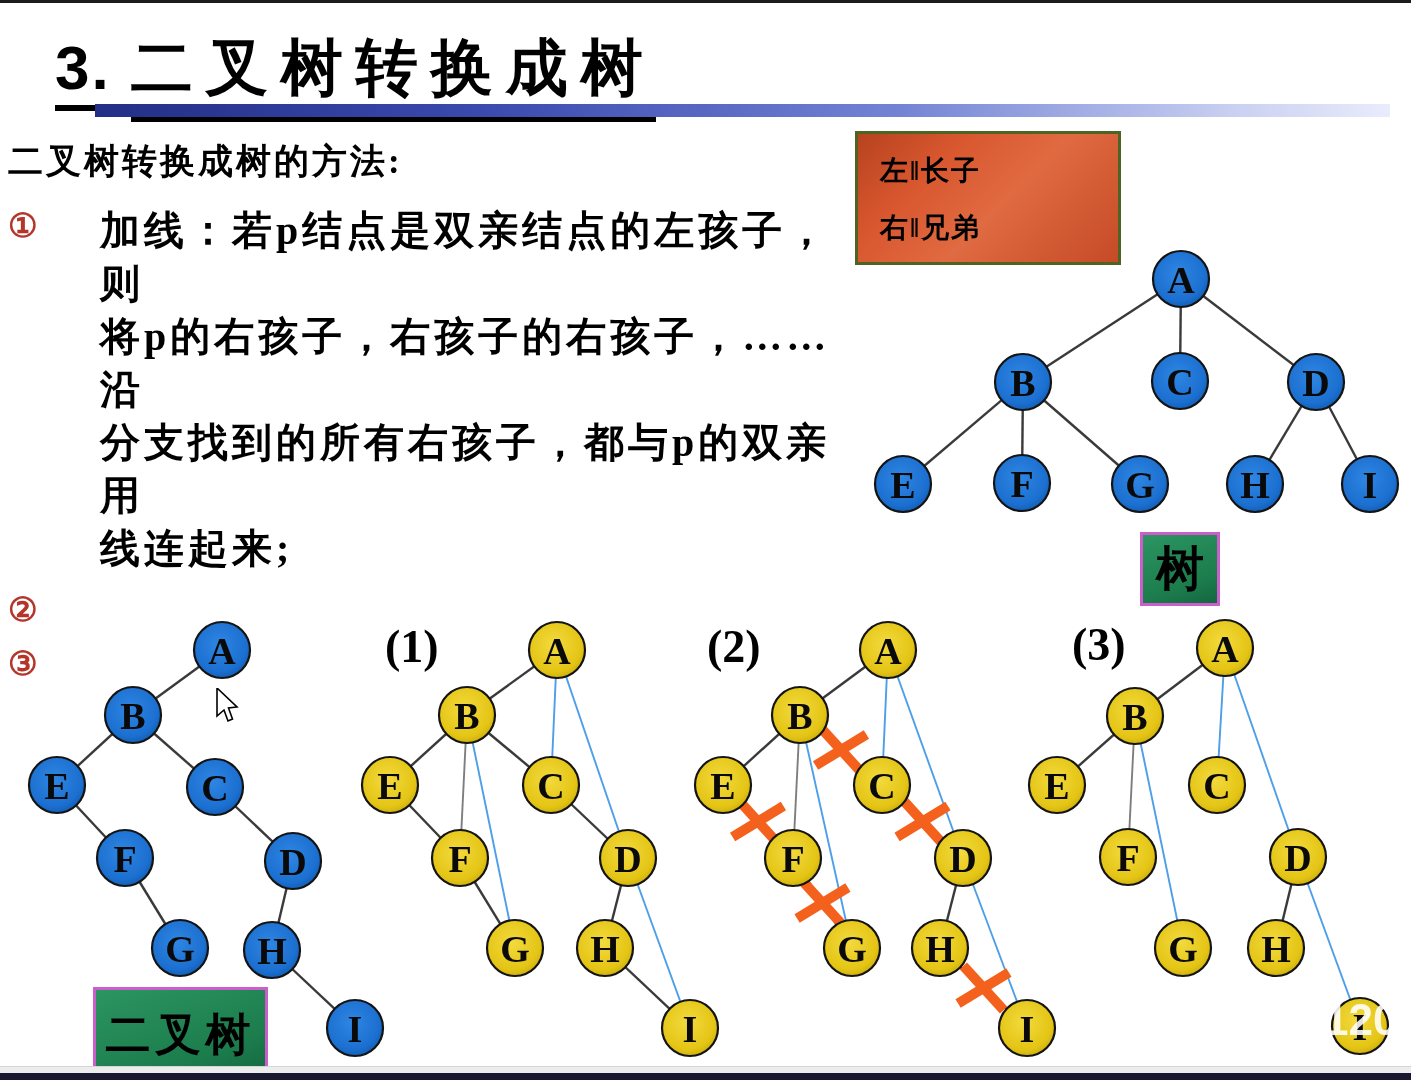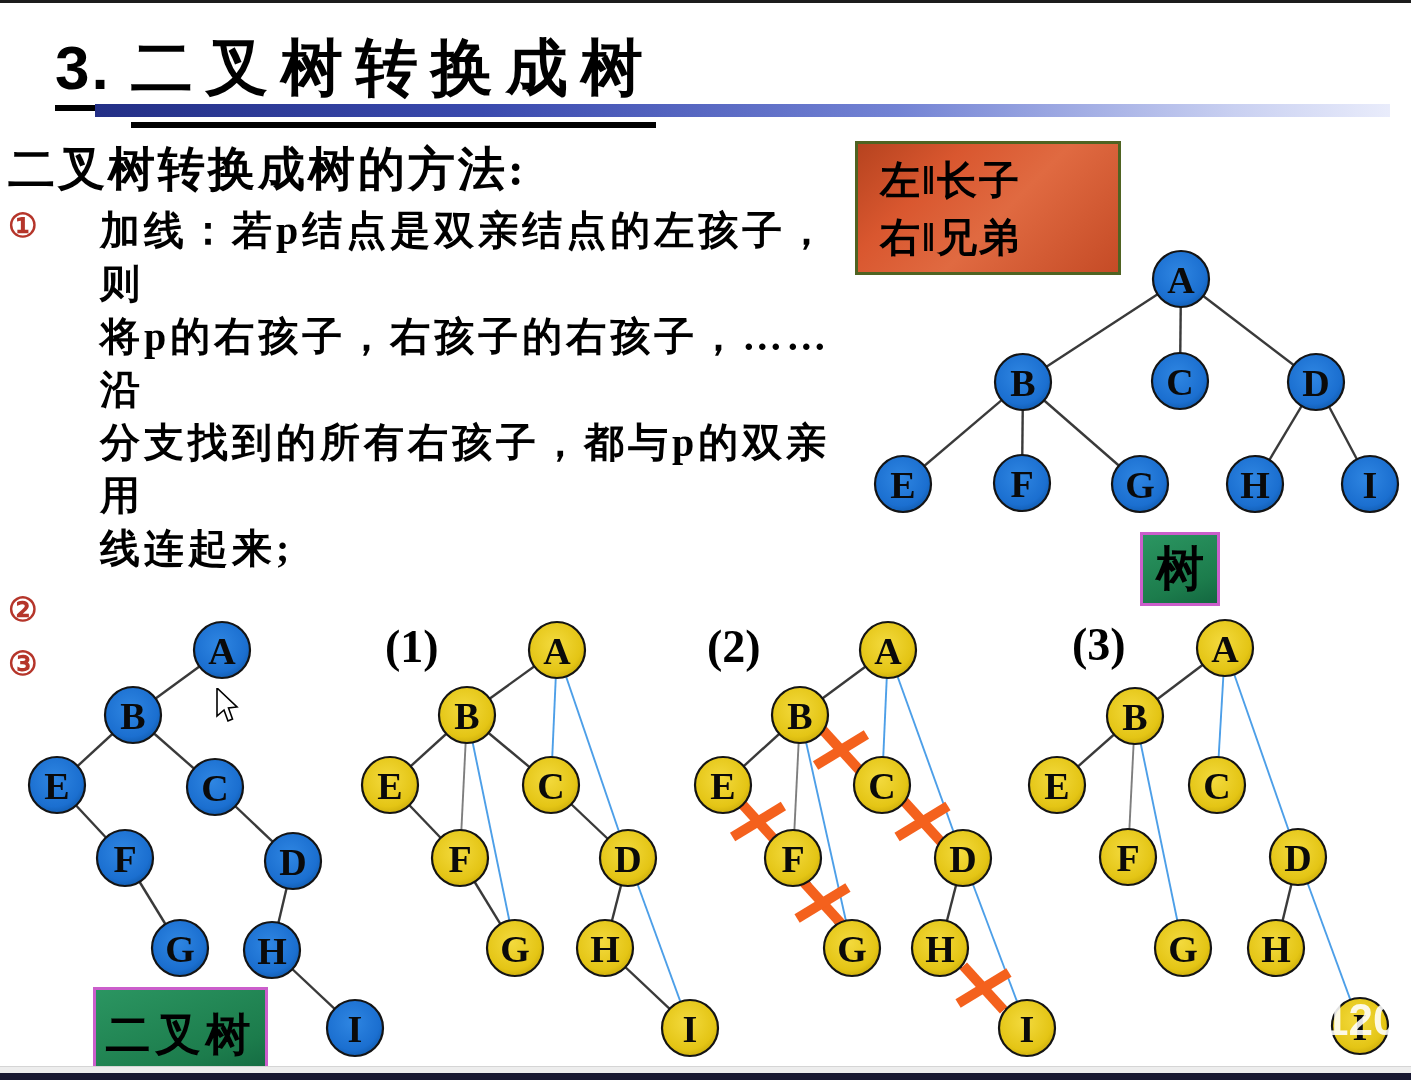--- a/index.html
+++ b/index.html
@@ -5,35 +5,35 @@
   html,body{margin:0;padding:0;background:#ffffff;}
   #slide{position:relative;width:1411px;height:1080px;background:#ffffff;overflow:hidden;
          font-family:"Liberation Serif","DejaVu Serif",serif;color:#000;}
   .edge-strip-top{position:absolute;left:0;top:0;width:1411px;height:3px;background:#1c1c1c;}
   .edge-strip-bottom{position:absolute;left:0;top:1073px;width:1411px;height:7px;background:#181830;}
   .edge-strip-gray{position:absolute;left:0;top:1066px;width:1411px;height:7px;background:#ededed;border-top:1px solid #d5d5d5;}
 
   .title{position:absolute;left:55px;top:26px;font-family:"Liberation Sans","DejaVu Sans",sans-serif;
          font-weight:bold;font-size:62px;letter-spacing:2px;white-space:nowrap;}
   .title .t-num{display:inline-block;border-bottom:6px solid #000;padding:0 6px 2px 0;}
-  .title .t-text{display:inline-block;border-bottom:6px solid #000;padding-bottom:12px;letter-spacing:13px;margin-left:14px;}
+  .title .t-text{display:inline-block;border-bottom:6px solid #000;padding-bottom:6px;letter-spacing:13px;margin-left:14px;}
   .title-bar{position:absolute;left:95px;top:104px;width:1295px;height:13px;
              background:linear-gradient(90deg,#232f86 0%,#3a4aae 30%,#7383d4 62%,#c9d0f1 88%,#e9ecfb 100%);}
 
-  .intro{position:absolute;left:8px;top:138px;font-size:47px;font-weight:bold;letter-spacing:3px;}
+  .intro{position:absolute;left:8px;top:138px;font-size:35px;font-weight:bold;letter-spacing:3px;}
 
   .steps{position:absolute;left:8px;top:204px;width:850px;}
   .step{display:flex;margin-bottom:13px;}
   .step-num{width:92px;flex:none;color:#b5352a;font-size:33px;font-weight:bold;padding-top:2px;}
   .step-text{width:735px;font-size:40px;font-weight:bold;line-height:53px;letter-spacing:4px;white-space:pre-line;}
 
-  .legend-box{position:absolute;left:855px;top:141px;width:266px;height:134px;box-sizing:border-box;
+  .legend-box{position:absolute;left:855px;top:131px;width:266px;height:134px;box-sizing:border-box;
               background:linear-gradient(135deg,#b6431f 0%,#d9572f 28%,#e06a41 55%,#c54b26 100%);
               border:3px solid #4f6322;padding:8px 0 0 22px;
-              font-size:40px;font-weight:bold;line-height:57px;letter-spacing:2px;white-space:pre-line;}
+              font-size:28px;font-weight:bold;line-height:57px;letter-spacing:2px;white-space:pre-line;}
 
   .green-box{position:absolute;background:linear-gradient(160deg,#2b9561 0%,#1c7c4c 70%,#136740 100%);
              border:3px solid #cb5ecb;box-sizing:border-box;display:flex;align-items:center;justify-content:center;
              font-weight:bold;color:#000;}
   .tree-box{left:1140px;top:532px;width:80px;height:74px;font-size:48px;}
   .btree-box{left:93px;top:987px;width:175px;height:95px;font-size:45px;letter-spacing:5px;}
 
   .caption{position:absolute;font-size:46px;font-weight:bold;font-family:"Liberation Serif","DejaVu Serif",serif;}
   .cap1{left:385px;top:620px;}
   .cap2{left:707px;top:620px;}

